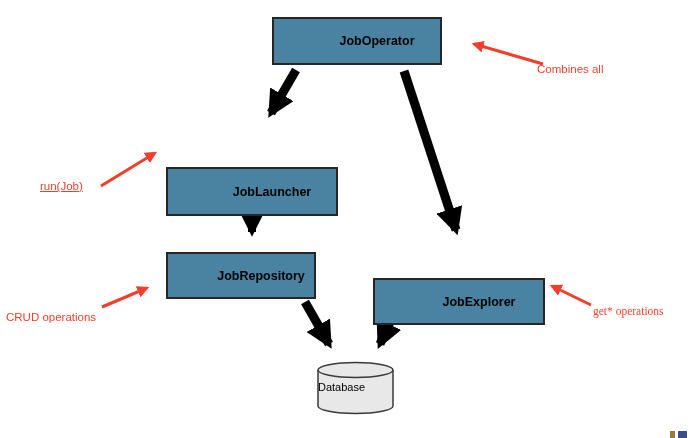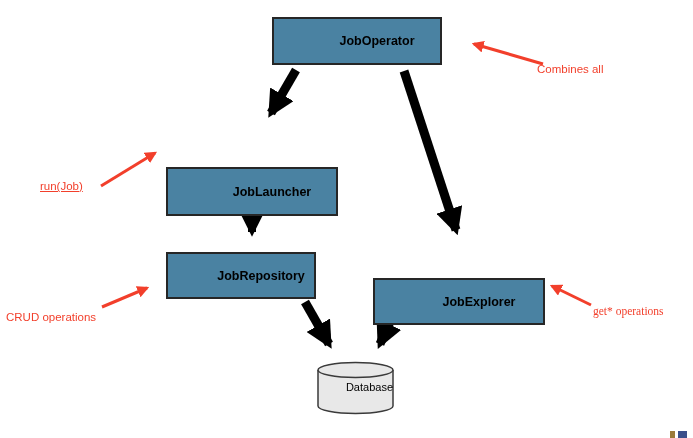--- a/index.html
+++ b/index.html
@@ -63,21 +63,21 @@
     color:#000;
     padding-left:40px;
   }
   .node-operator{left:272px;top:17px;width:170px;height:48px;}
   .node-launcher{left:166px;top:128px;width:172px;height:49px;margin-top:39px;}
   .node-repository{left:166px;top:252px;width:150px;height:47px;}
   .node-explorer{left:373px;top:246px;width:172px;height:47px;margin-top:32px;}
   .db-label{
     position:absolute;
     left:318px;top:381px;width:75px;
-    text-align:right;
+    text-align:left;
     font-size:11px;
     color:#000;
   }
   .red-label{
     position:absolute;
     color:var(--annotation-red);
     font-size:11.5px;
     white-space:nowrap;
   }
   .label-combines{left:537px;top:63px;}

